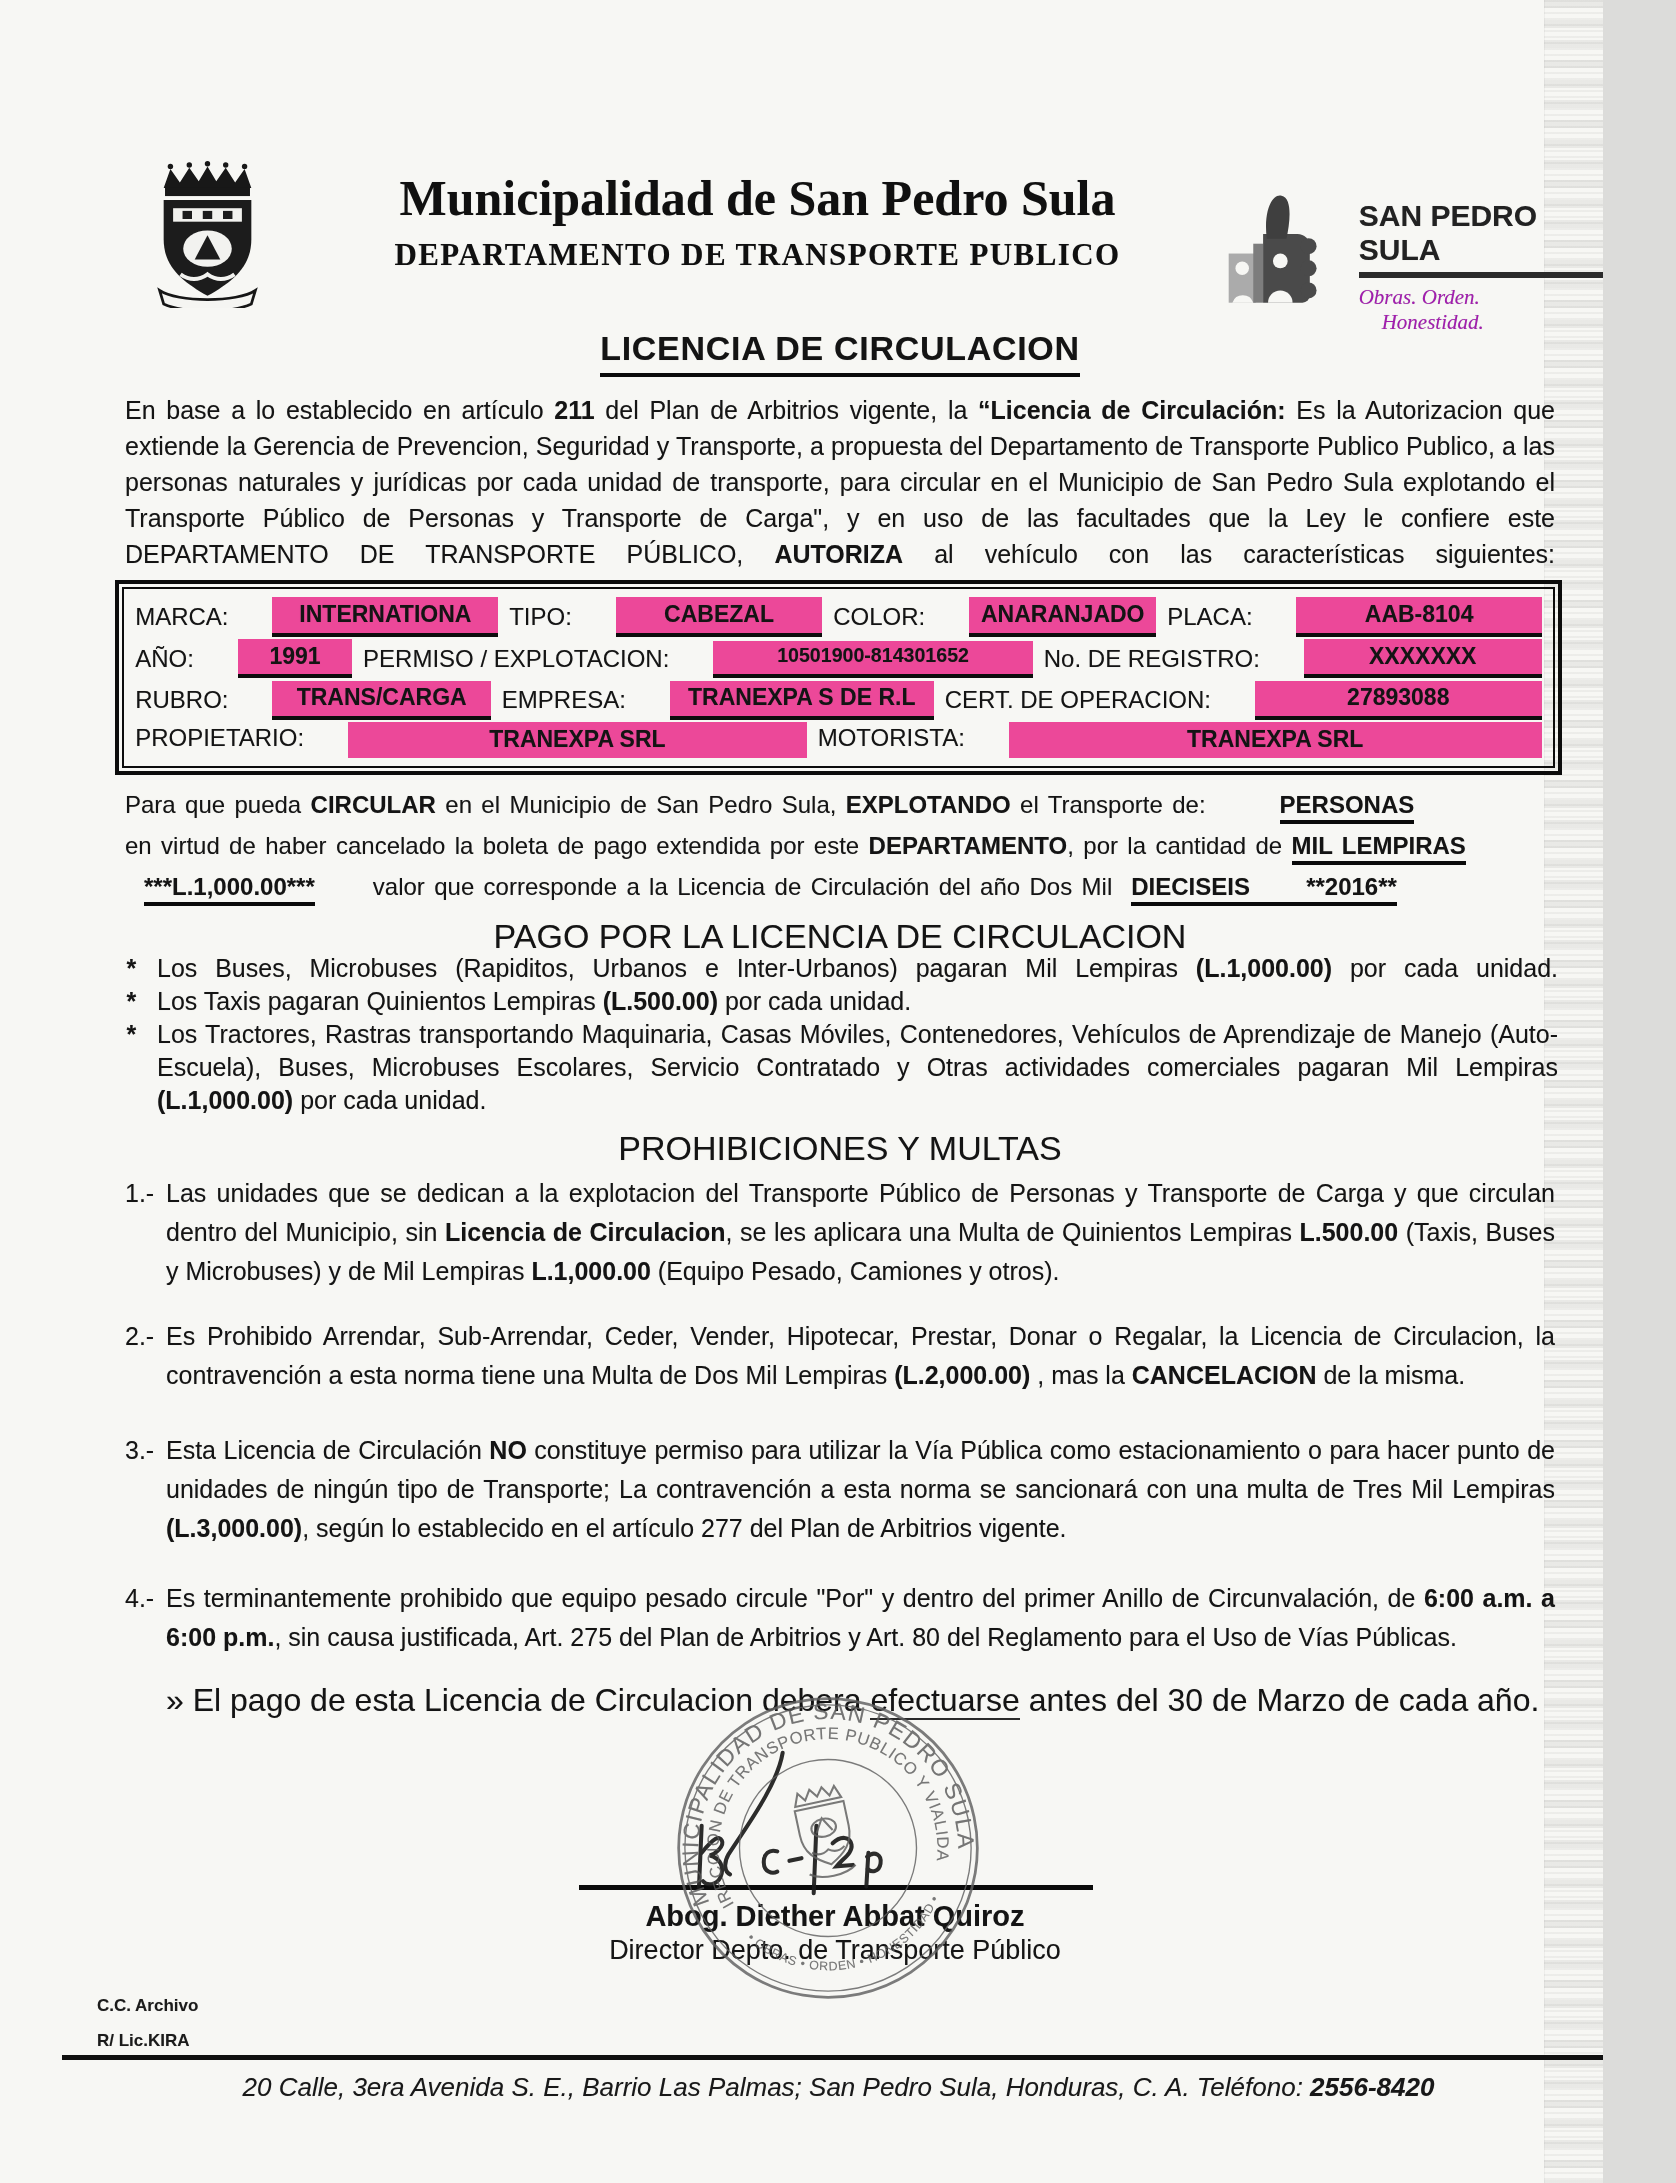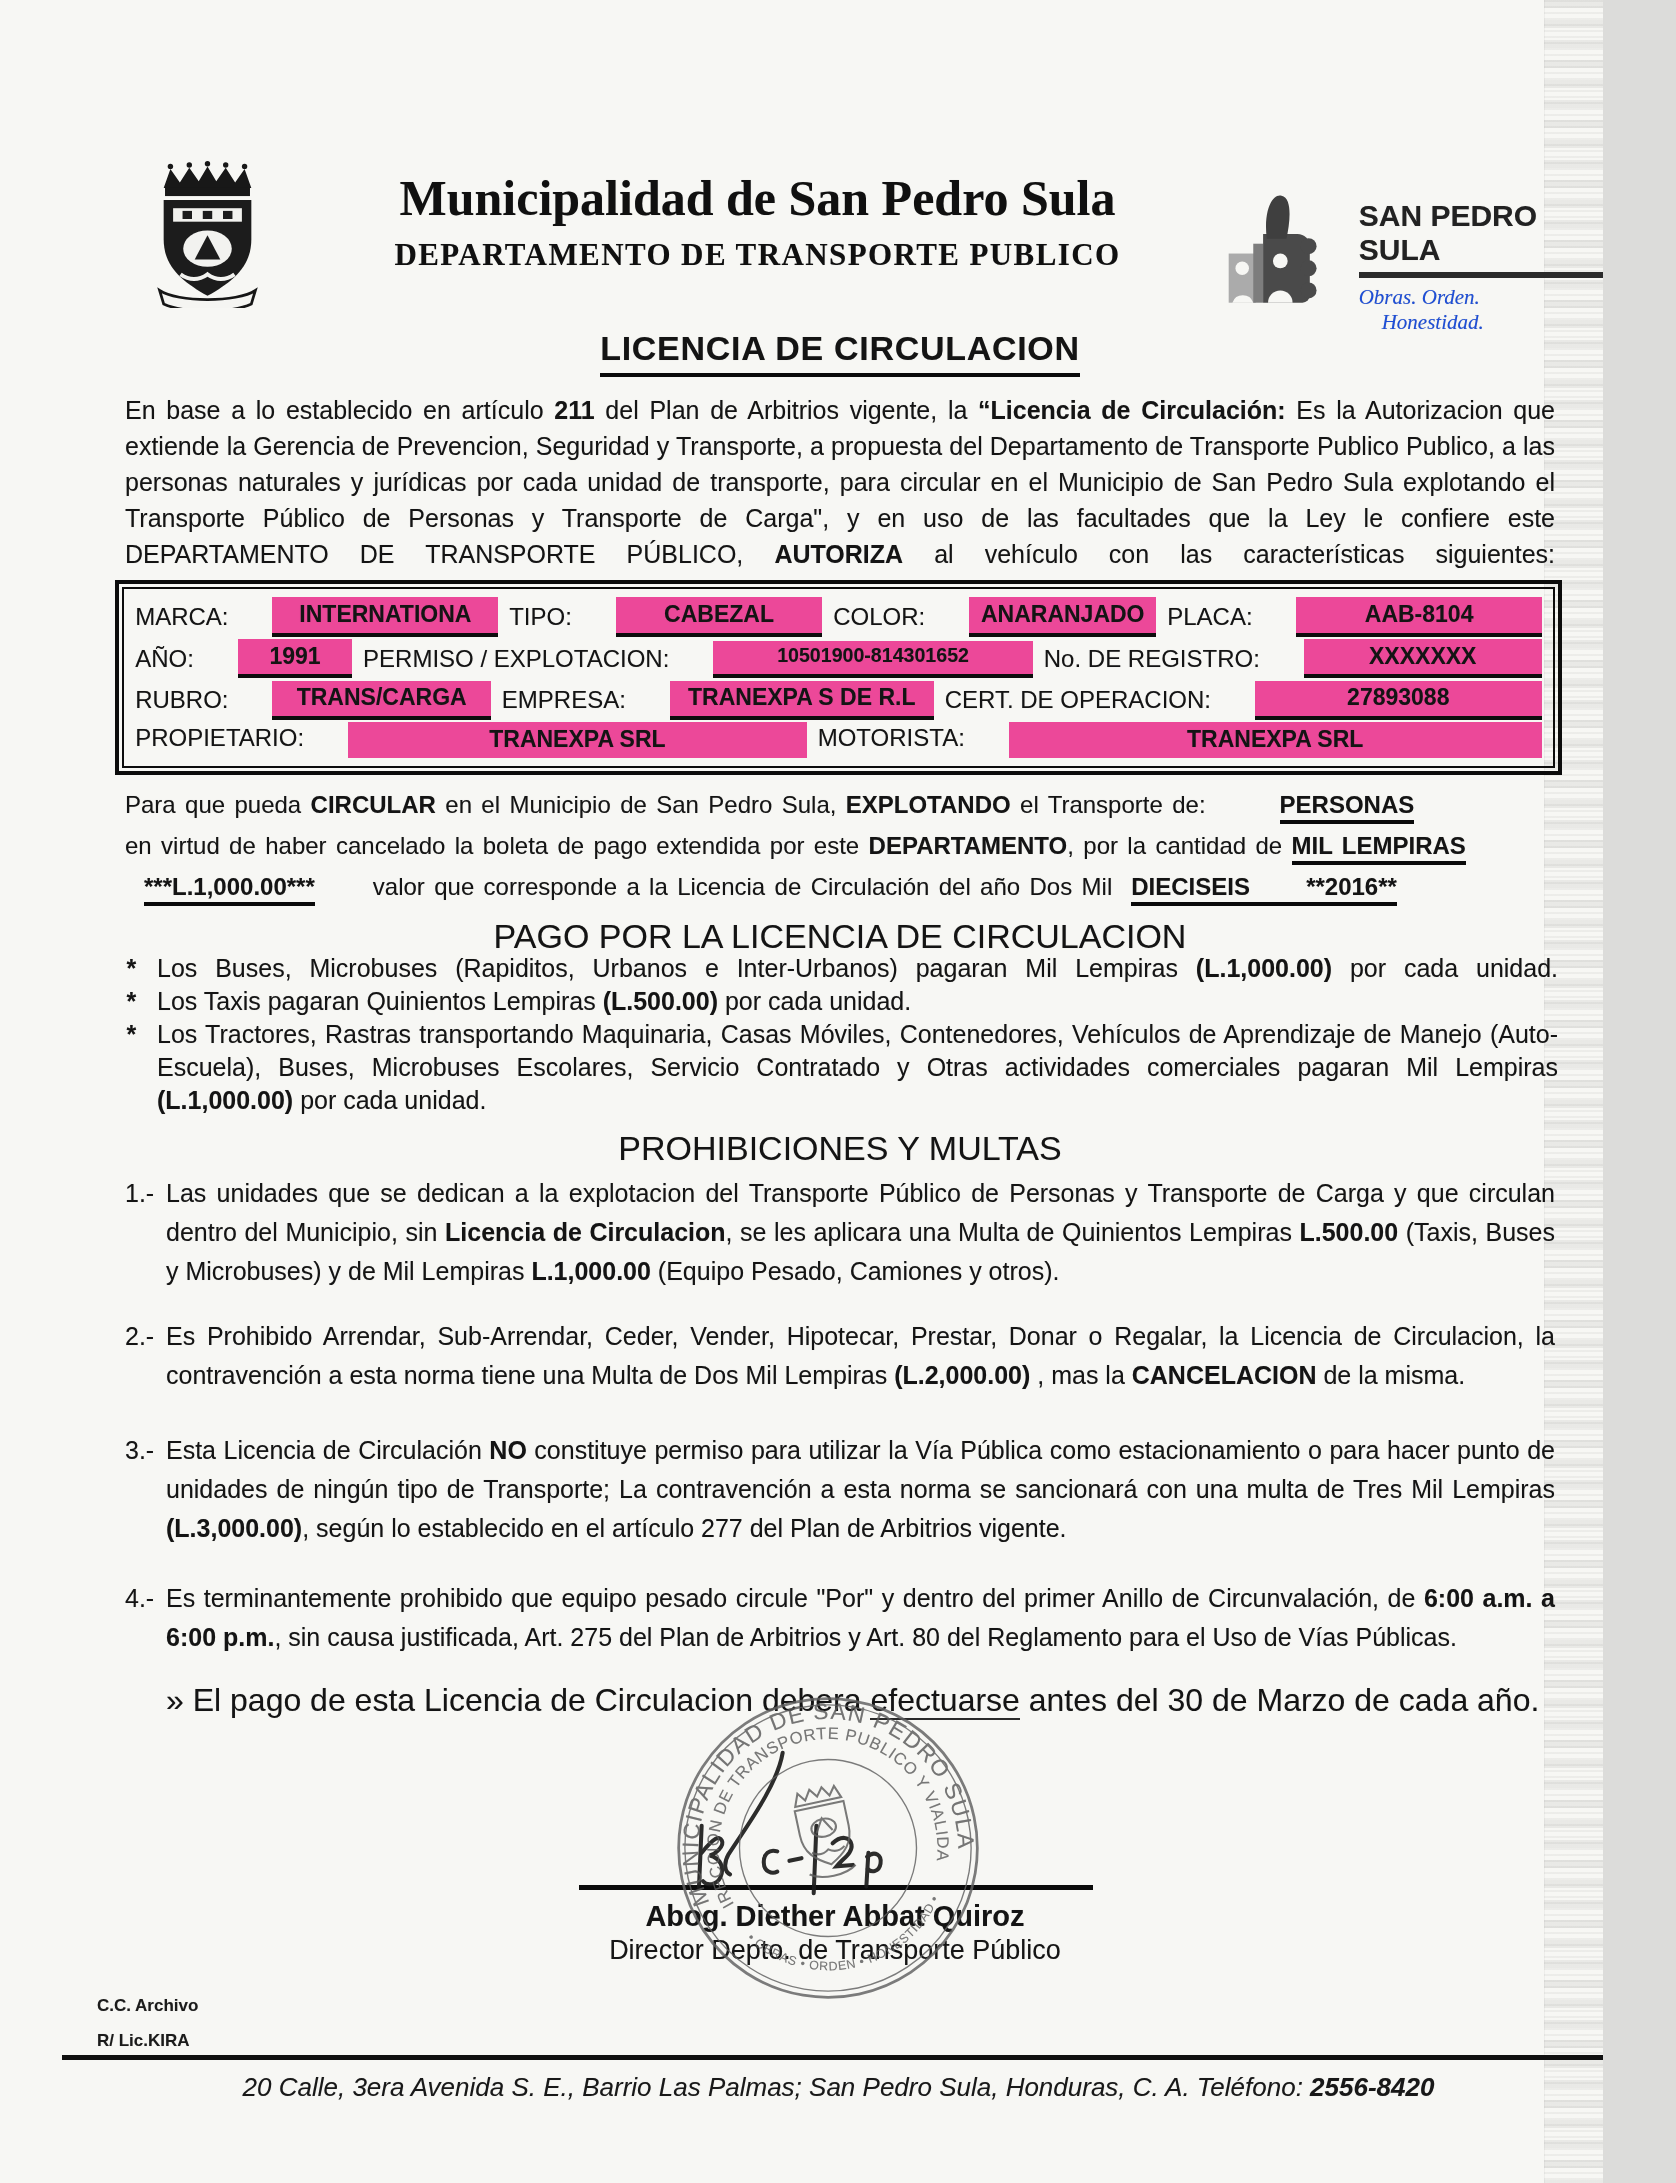--- a/index.html
+++ b/index.html
@@ -17,21 +17,21 @@
 
   
   .crest{left:150px;top:161px;}
   .head-center{left:284px;top:169px;width:947px;text-align:center;}
   .muni{font-family:"Liberation Serif",serif;font-weight:700;font-size:50px;color:#101010;}
   .dept{font-family:"Liberation Serif",serif;font-weight:700;font-size:31px;letter-spacing:1.4px;margin-top:9.5px;color:#101010;}
   .brand{left:1225px;top:176px;display:flex;gap:10.8px;align-items:center;}
   .brand-text{padding-top:23px;}
   .brand-city{font-size:30px;font-weight:700;letter-spacing:0px;color:#222;}
   .brand-rule{height:6px;background:#2b2b2b;margin:5.4px 0 6.8px 0;}
-  .brand-motto{font-family:"Liberation Serif",serif;font-style:italic;font-size:21px;line-height:25px;color:#1d4ed8;}
+  .brand-motto{font-family:"Liberation Serif",serif;font-style:italic;font-size:21px;line-height:25px;color:#a21caf;}
   .brand-motto.m2{margin-left:23px;}
 
   .doc-title{left:125px;top:329px;width:1430px;text-align:center;}
   .doc-title span{display:inline-block;font-size:34px;font-weight:700;letter-spacing:0.7px;
         border-bottom:4.7px solid #0a0a0a;padding-bottom:5.4px;}
 
   .para1{left:125px;top:392px;width:1430px;font-size:25px;line-height:36px;
          text-align:justify;text-align-last:justify;}
 
   

